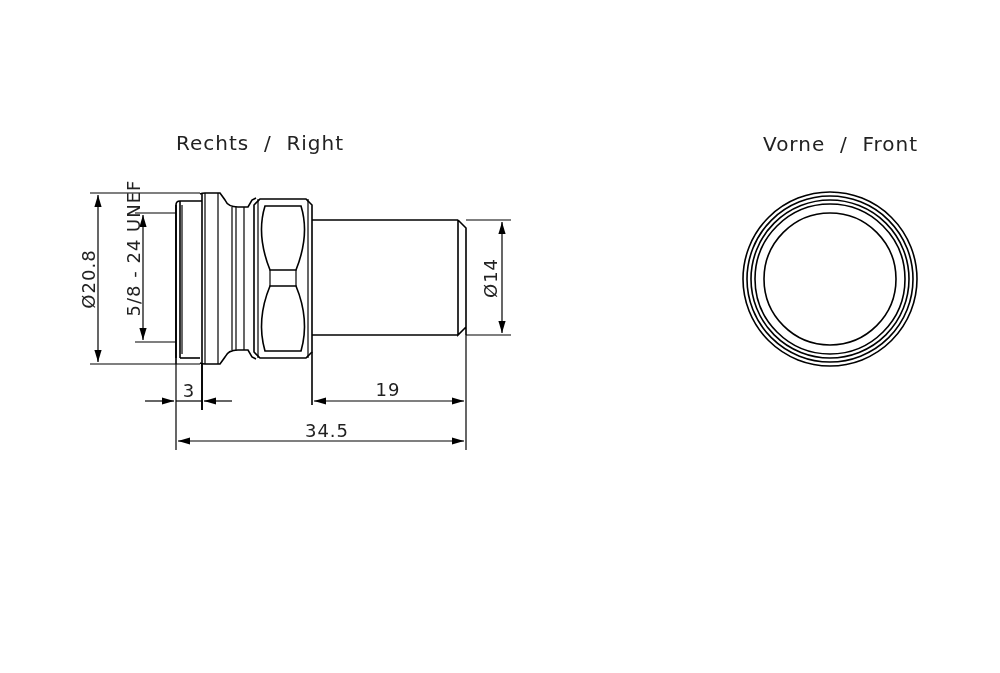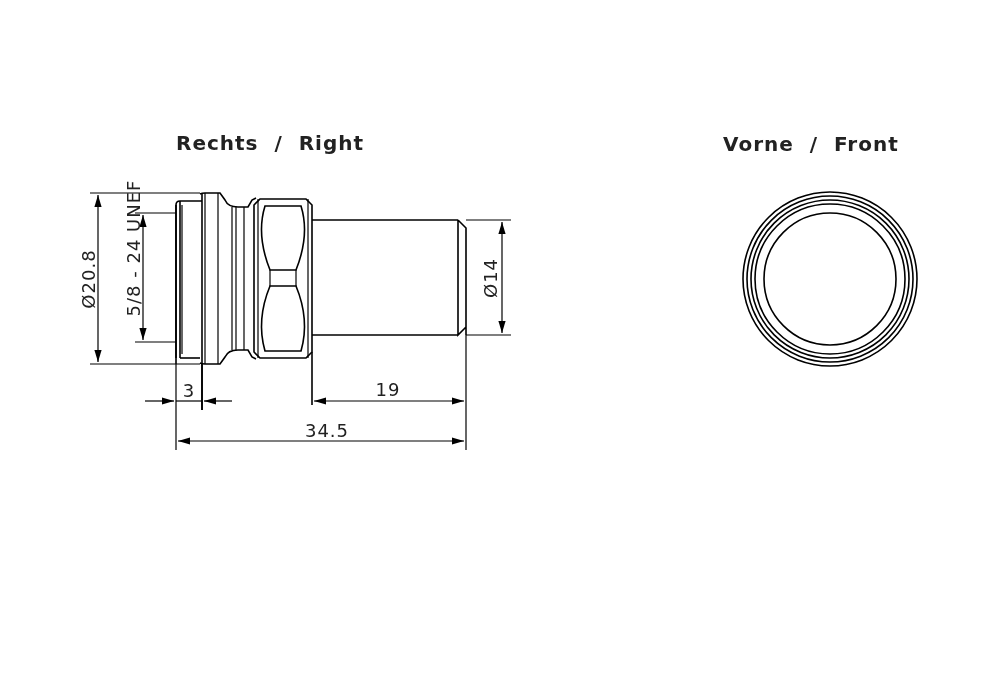--- a/index.html
+++ b/index.html
@@ -1,27 +1,27 @@
 <!DOCTYPE html>
 <html><head>
   <meta charset="utf-8">
   <style>
     html, body { margin: 0; padding: 0; background: #ffffff; }
     body { width: 1000px; height: 673px; position: relative; overflow: hidden; font-family: "DejaVu Sans", sans-serif; }
-    .view-title { position: absolute; font-size: 20px; color: #222; letter-spacing: 1px; white-space: pre; font-weight: 700; }
+    .view-title { position: absolute; font-size: 20px; color: #222; letter-spacing: 1px; white-space: pre; font-weight: 400; }
     svg { position: absolute; left: 0; top: 0; }
     .ln { stroke: #000; stroke-width: 1.6; fill: none; }
     .thin { stroke: #000; stroke-width: 1.2; fill: none; }
     .dimtxt { font-family: "DejaVu Sans", sans-serif; font-size: 18px; fill: #222; letter-spacing: 1px; }
   </style>
 </head>
 <body>
 
 <div class="view-title" style="left:176px; top:131px;">Rechts  /  Right</div>
-<div class="view-title" style="left:723px; top:132px;">Vorne  /  Front</div>
+<div class="view-title" style="left:763px; top:132px;">Vorne  /  Front</div>
 
 <svg width="1000" height="673" viewBox="0 0 1000 673">
   <defs>
     <marker id="arr" viewBox="0 0 10 6" refX="10" refY="3" markerWidth="10" markerHeight="6" orient="auto-start-reverse">
       <path d="M0,0 L10,3 L0,6 z" fill="#000"></path>
     </marker>
   </defs>
 
   <g>
 

